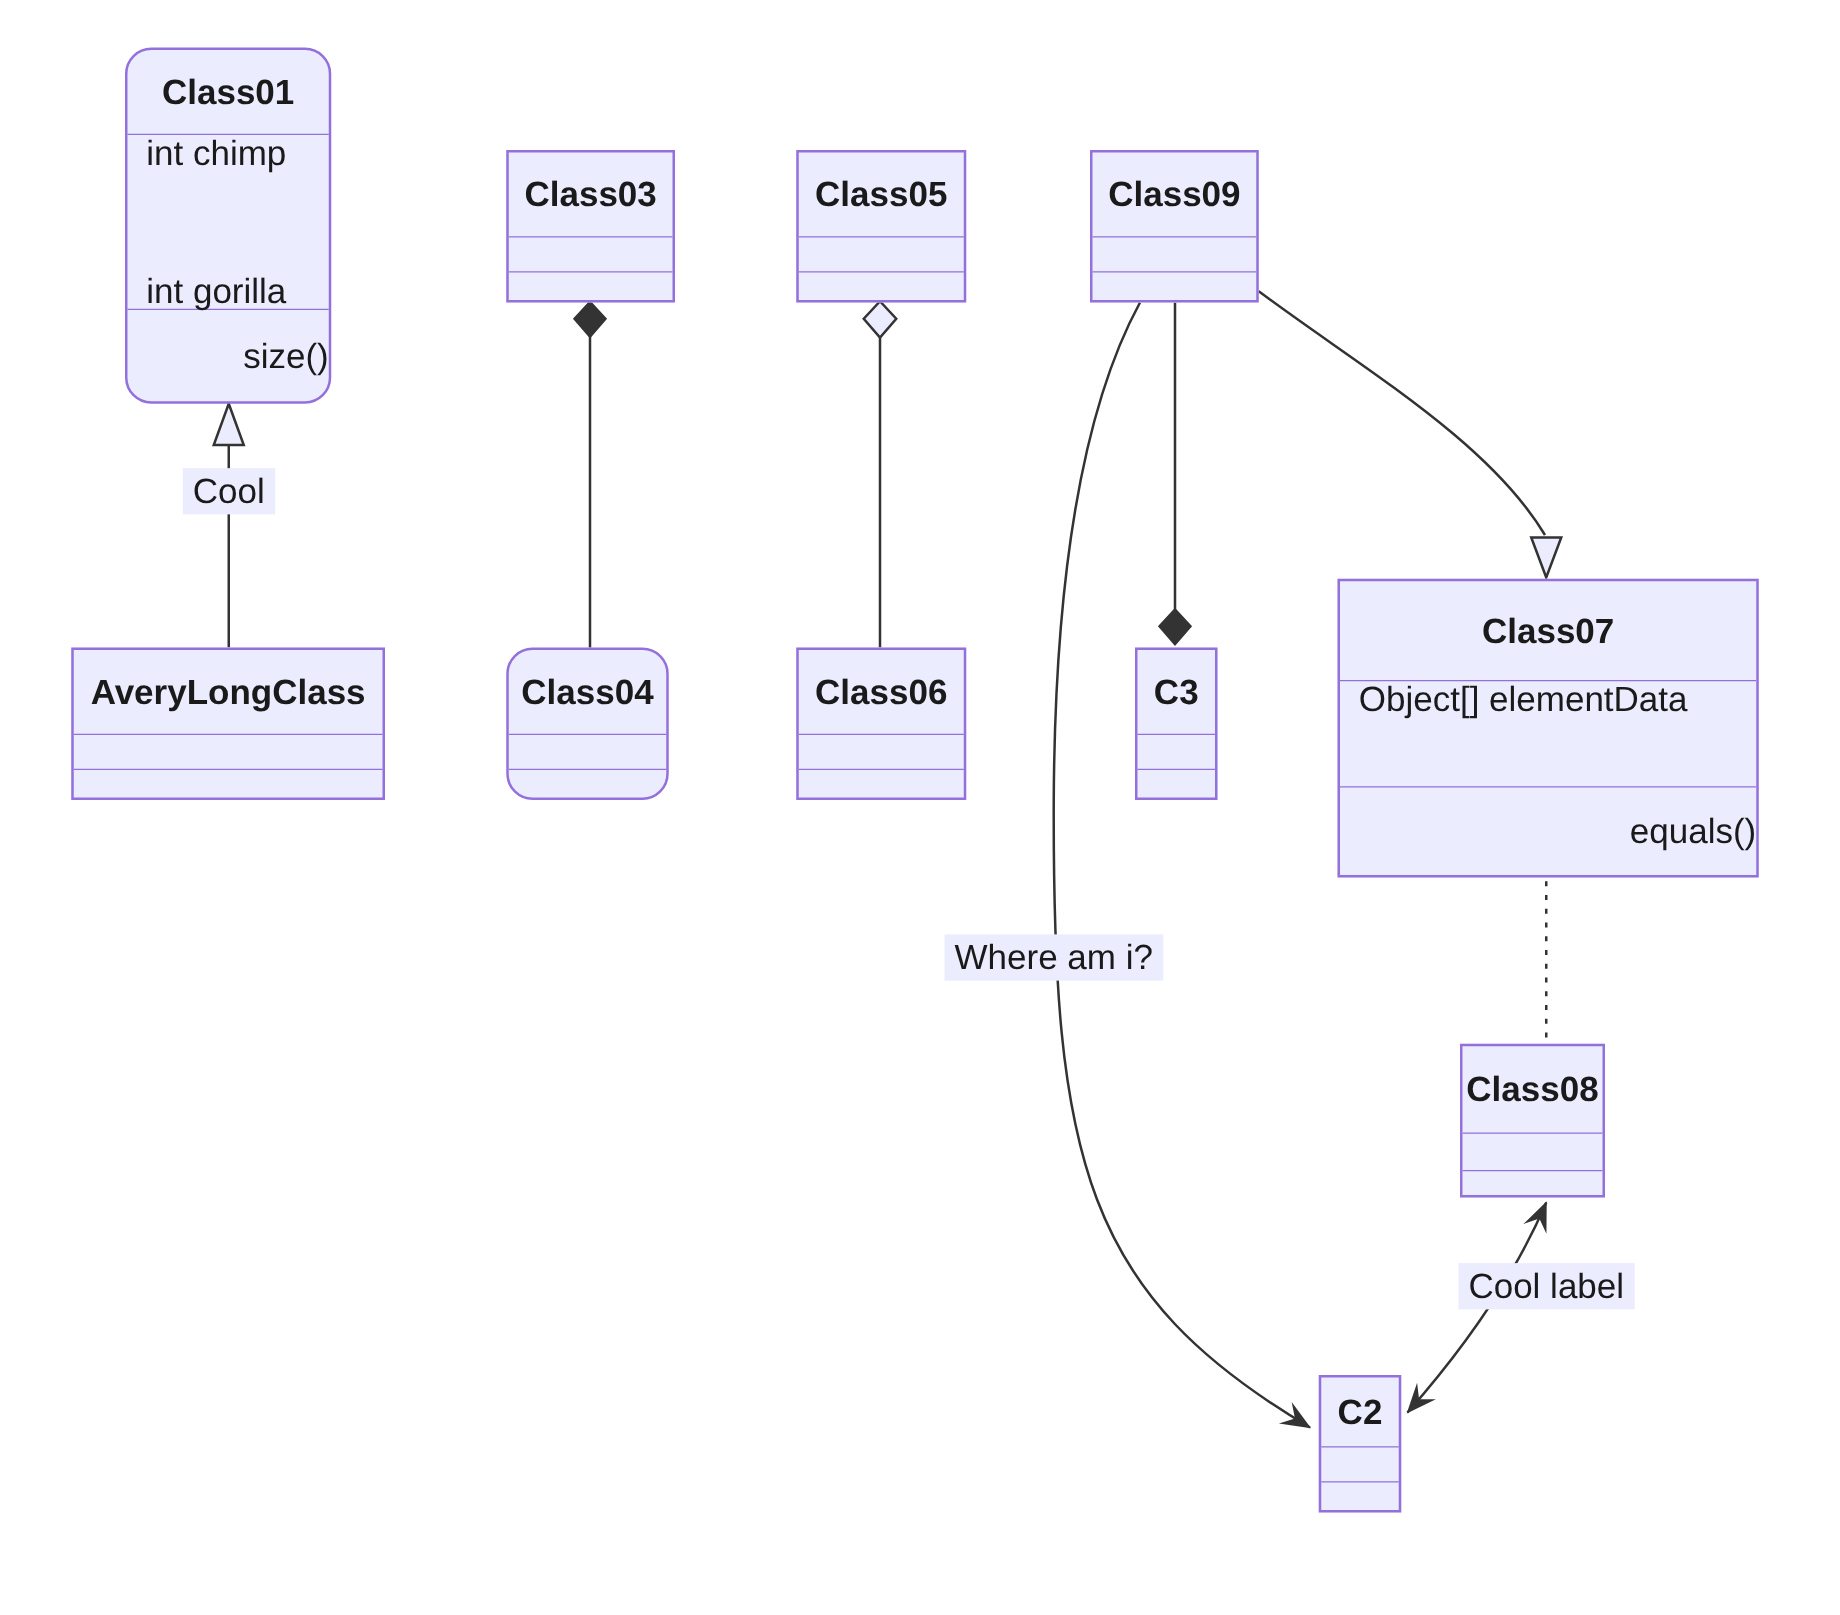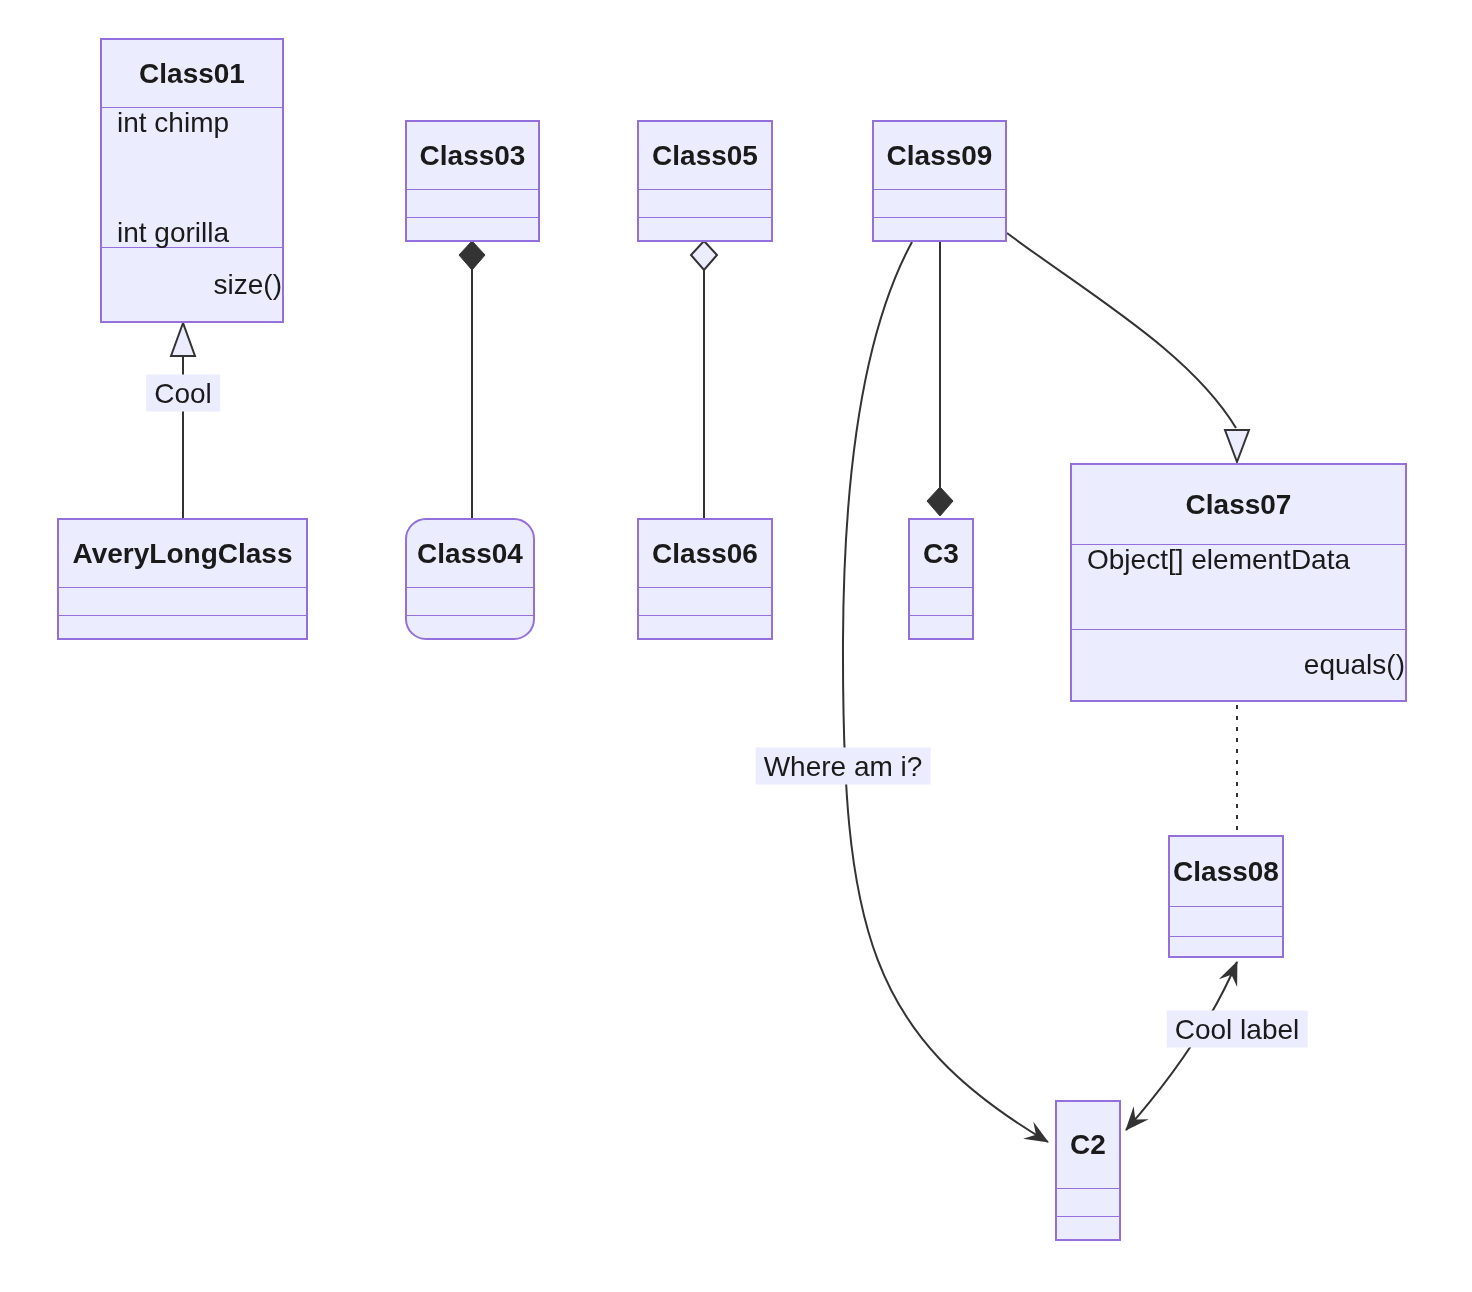--- a/index.html
+++ b/index.html
@@ -108,21 +108,21 @@
     
     <line x1="1237" y1="694" x2="1237" y2="835" stroke="#333333" stroke-width="2" stroke-dasharray="4 7"></line>
 
      C2 (two-way arrow, label Cool label) --&gt;
     <path d="M 1237 962 C 1210 1025, 1170 1080, 1126 1130" fill="none" stroke="#333333" stroke-width="2" marker-start="url(#barb-rev)" marker-end="url(#barb)"></path>
 
      C2 (arrow, label Where am i?) --&gt;
     <path d="M 912 242 C 875 310, 844 430, 843 640 C 842 930, 868 1035, 1048 1142" fill="none" stroke="#333333" stroke-width="2" marker-end="url(#barb)"></path>
   </svg>
 
-  <div class="cbox" style="left:100px; top:38px; width:184px;">
+  <div class="cbox" style="left:100px; top:38px; width:165px;border-radius:21px;">
     <div class="c-title" style="height:68px">Class01</div>
     <div class="c-attrs" style="height:140px">
       <div class="c-line">int chimp</div>
       <div class="c-line">int gorilla</div>
     </div>
     <div class="c-methods" style="height:73px">
       <div class="c-line">size()</div>
     </div>
   </div>
 
@@ -178,21 +178,21 @@
     </div>
   </div>
 
   <div class="cbox" style="left:1168px; top:835px; width:116px;">
     <div class="c-title" style="height:70px">Class08</div>
     <div class="c-attrs" style="height:30px"></div>
     <div class="c-methods" style="height:19px"></div>
   </div>
 
   <div class="cbox" style="left:1055px; top:1100px; width:66px;">
-    <div class="c-title" style="height:87px">C2</div>
+    <div class="c-title" style="height:56px">C2</div>
     <div class="c-attrs" style="height:28px"></div>
     <div class="c-methods" style="height:22px"></div>
   </div>
 
   <div class="edge-label" style="left:183px; top:393px;">Cool</div>
   <div class="edge-label" style="left:843px; top:766px;">Where am i?</div>
   <div class="edge-label" style="left:1237px; top:1029px;">Cool label</div>
 
 </div>
 

